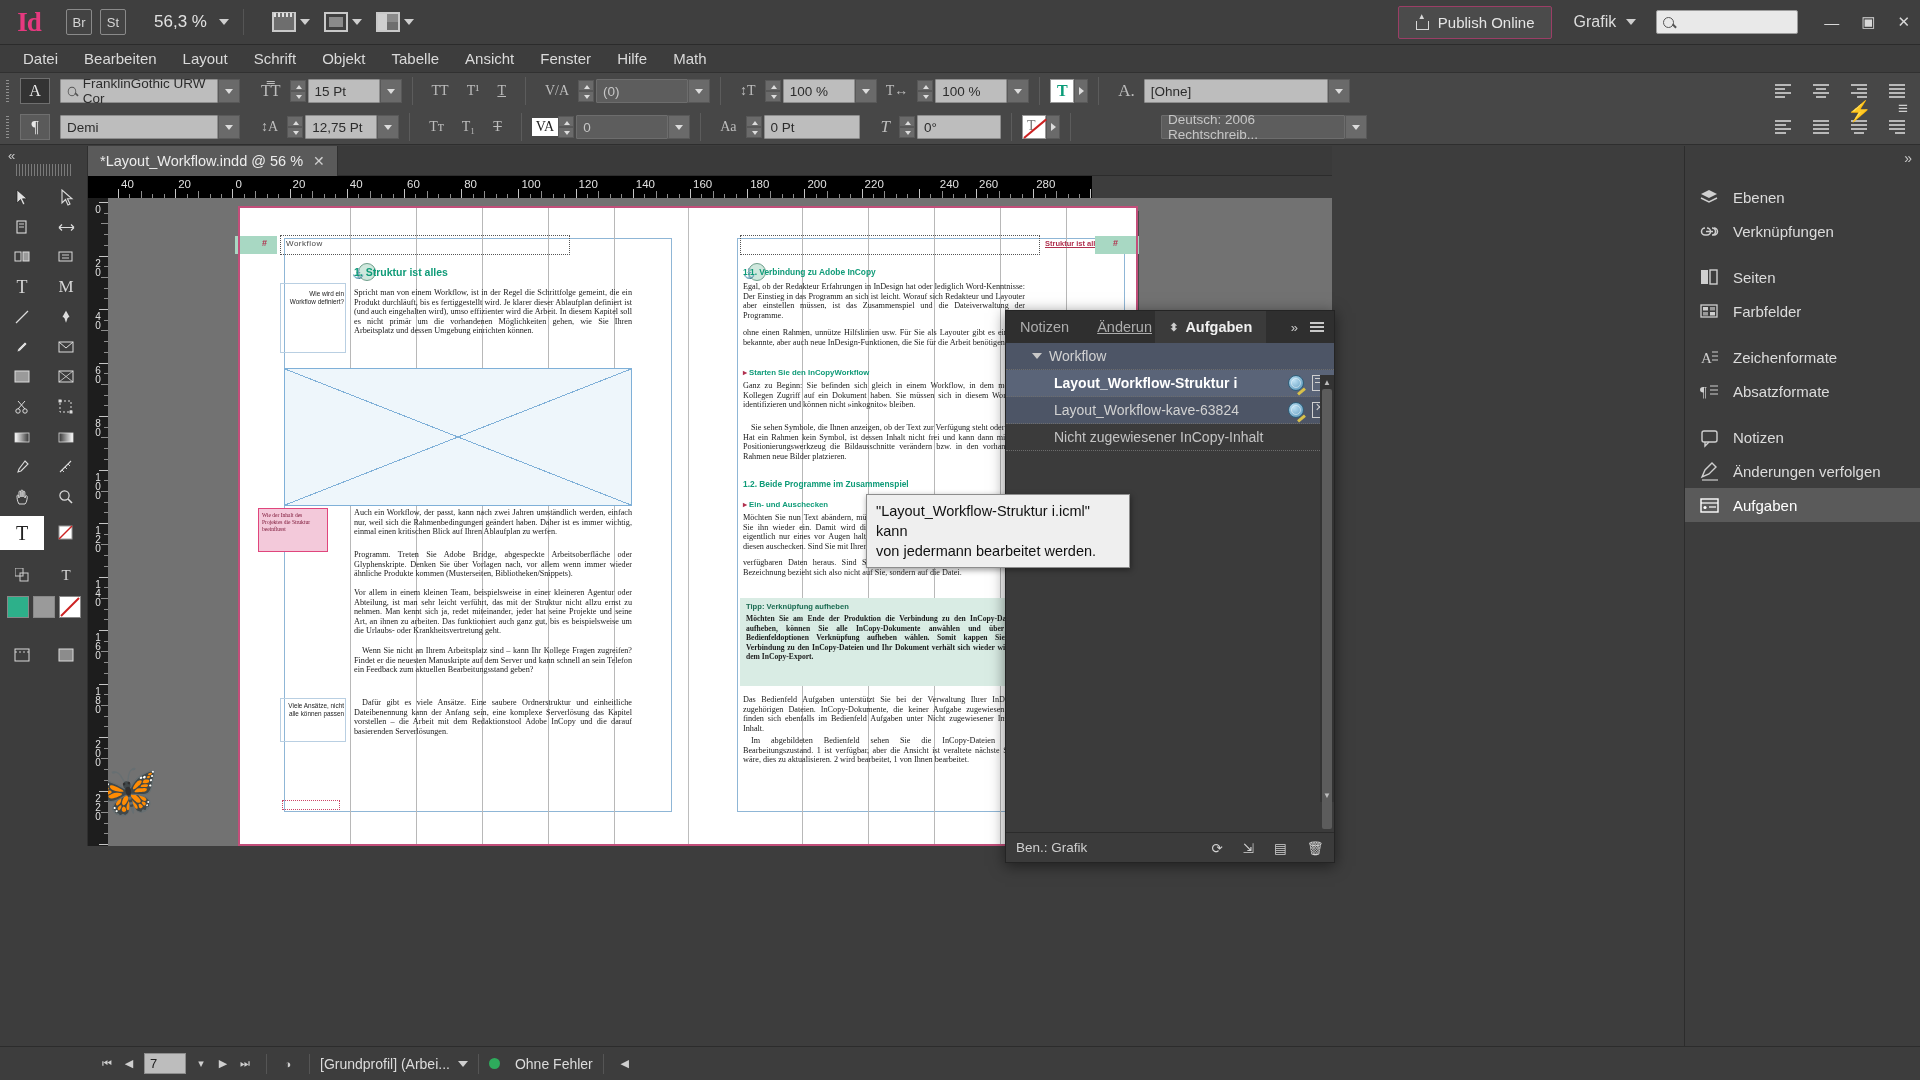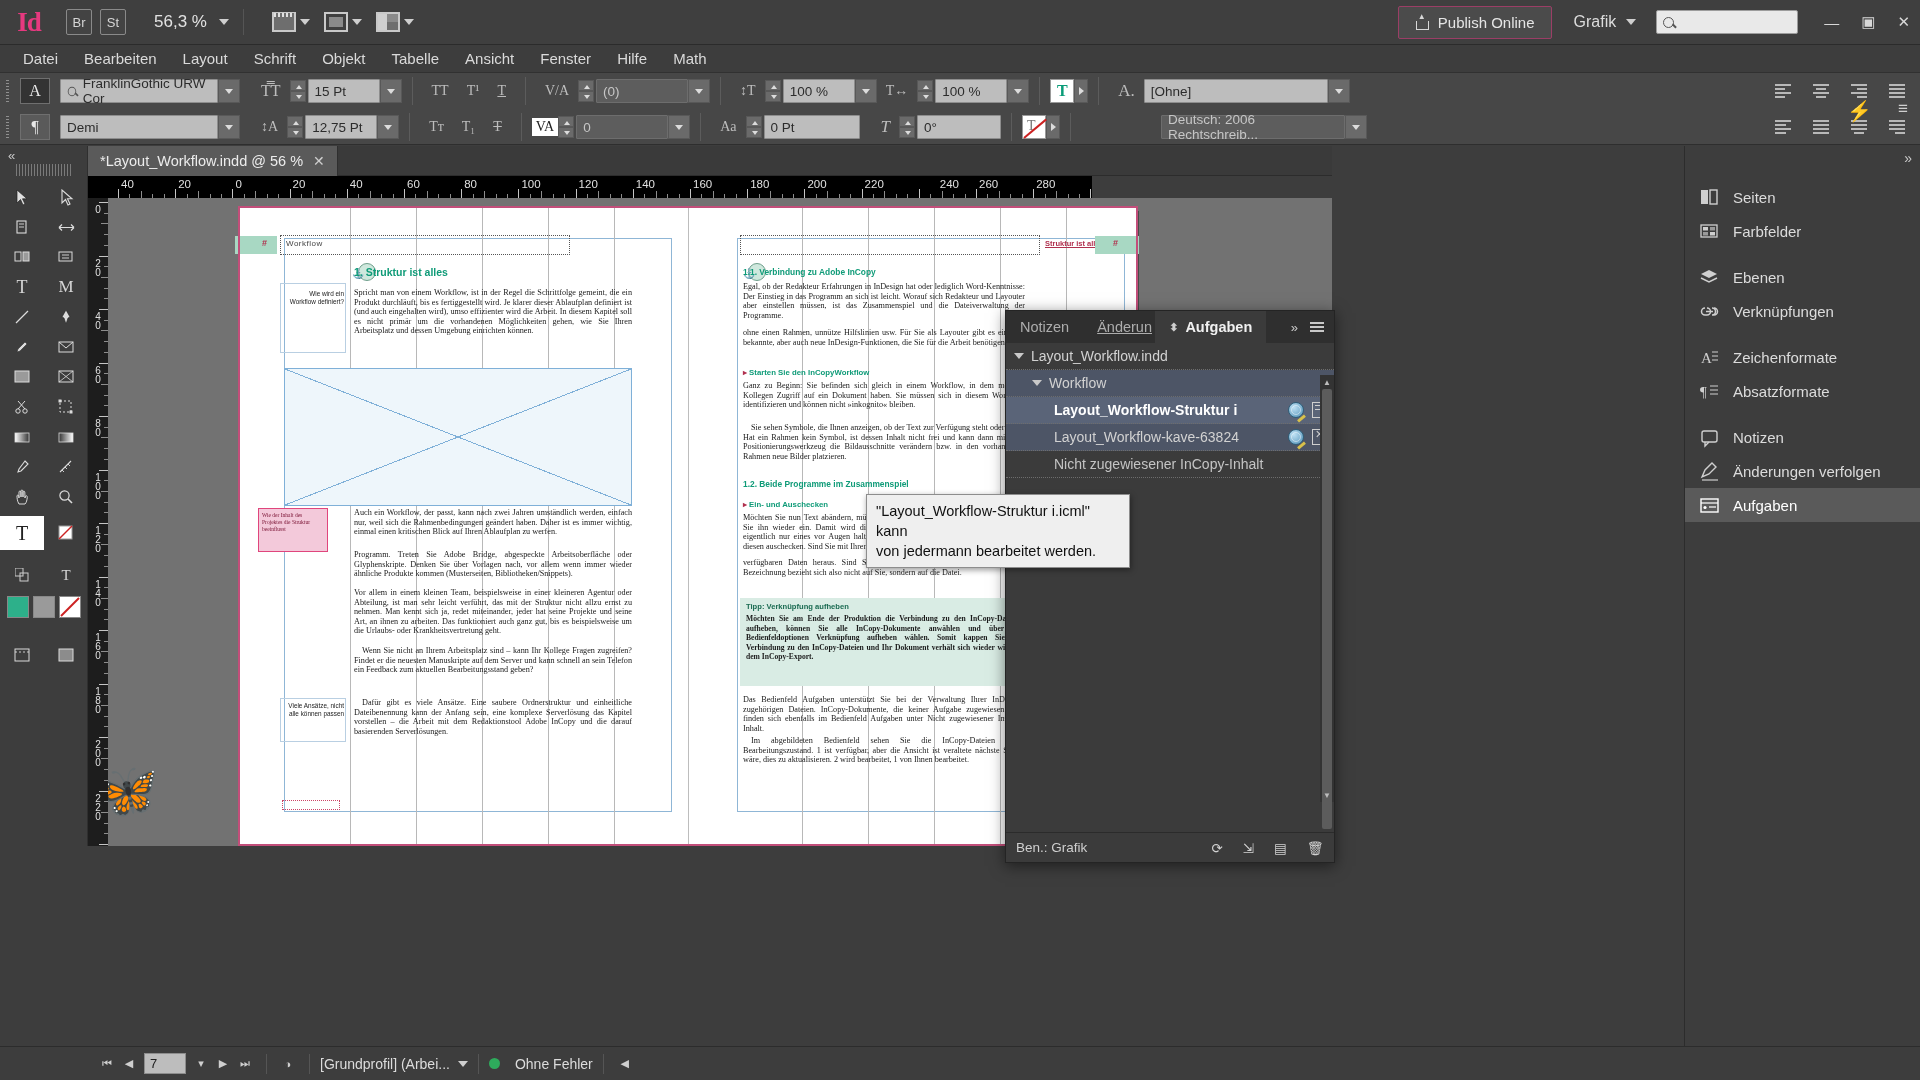--- a/index.html
+++ b/index.html
@@ -1012,24 +1012,20 @@
         <span>»</span>
         <span class="burger">
             <b></b>
             <b></b>
             <b></b>
           </span>
       </div>
     </div>
 
     <div class="fp-body">
-      <div class="trow lvl0">
-        <span class="tri"></span>
-        <span>Layout_Workflow.indd</span>
-      </div>
       <div class="trow lvl1">
         <span class="tri"></span>
         <span>Workflow</span>
       </div>
       <div class="trow lvl2 sel">
         <span>Layout_Workflow-Struktur i</span>
         <span class="rowicons">
           <span class="globe">
               <i class="pencil"></i>
             </span>
@@ -1068,57 +1064,57 @@
   </div>
 
   <div class="tooltip">
     <div>"Layout_Workflow-Struktur i.icml" kann</div>
     <div>von jedermann bearbeitet werden.</div>
   </div>
 
   <div class="rdock">
     <div class="rdock-head">
       <span class="collapse-arrows">»</span>
+    </div>
+
+    <div class="dgroup">
+      <div class="ditem">
+        <span class="dic"><svg width="21" height="21" viewBox="0 0 21 21">
+              <path d="M10,3 L18,7 L10,11 L2,7 Z" fill="#cfcfcf"></path>
+              <path d="M2,11 L10,15 L18,11" fill="none" stroke="#cfcfcf" stroke-width="1.4"></path>
+            </svg></span>
+        <span>Ebenen</span>
+      </div>
+      <div class="ditem">
+        <span class="dic"><svg width="21" height="21" viewBox="0 0 21 21">
+              <path d="M8,7 a3.5,3.5 0 0 1 0,7 h-2 a3.5,3.5 0 0 1 0,-7" fill="none" stroke="#cfcfcf" stroke-width="1.5"></path>
+              <path d="M13,7 a3.5,3.5 0 0 1 0,7 h2 a3.5,3.5 0 0 0 0,-7" fill="none" stroke="#cfcfcf" stroke-width="1.5"></path>
+              <path d="M7,10.5 h7" stroke="#cfcfcf" stroke-width="1.5"></path>
+            </svg></span>
+        <span>Verknüpfungen</span>
+      </div>
     </div>
 
     <div class="dgroup">
       <div class="ditem">
         <span class="dic"><svg width="21" height="21" viewBox="0 0 21 21">
               <rect x="2" y="3" width="7" height="14" fill="#cfcfcf"></rect>
               <rect x="11" y="3" width="7" height="14" fill="none" stroke="#cfcfcf" stroke-width="1.4"></rect>
             </svg></span>
         <span>Seiten</span>
       </div>
       <div class="ditem">
         <span class="dic"><svg width="21" height="21" viewBox="0 0 21 21">
               <rect x="2" y="4" width="16" height="12" fill="none" stroke="#cfcfcf" stroke-width="1.3"></rect>
               <rect x="4" y="6" width="5" height="3.5" fill="#cfcfcf"></rect>
               <rect x="11" y="6" width="5" height="3.5" fill="#9a9a9a"></rect>
               <rect x="4" y="11" width="5" height="3.5" fill="#9a9a9a"></rect>
               <rect x="11" y="11" width="5" height="3.5" fill="#cfcfcf"></rect>
             </svg></span>
         <span>Farbfelder</span>
-      </div>
-    </div>
-
-    <div class="dgroup">
-      <div class="ditem">
-        <span class="dic"><svg width="21" height="21" viewBox="0 0 21 21">
-              <path d="M10,3 L18,7 L10,11 L2,7 Z" fill="#cfcfcf"></path>
-              <path d="M2,11 L10,15 L18,11" fill="none" stroke="#cfcfcf" stroke-width="1.4"></path>
-            </svg></span>
-        <span>Ebenen</span>
-      </div>
-      <div class="ditem">
-        <span class="dic"><svg width="21" height="21" viewBox="0 0 21 21">
-              <path d="M8,7 a3.5,3.5 0 0 1 0,7 h-2 a3.5,3.5 0 0 1 0,-7" fill="none" stroke="#cfcfcf" stroke-width="1.5"></path>
-              <path d="M13,7 a3.5,3.5 0 0 1 0,7 h2 a3.5,3.5 0 0 0 0,-7" fill="none" stroke="#cfcfcf" stroke-width="1.5"></path>
-              <path d="M7,10.5 h7" stroke="#cfcfcf" stroke-width="1.5"></path>
-            </svg></span>
-        <span>Verknüpfungen</span>
       </div>
     </div>
 
     <div class="dgroup">
       <div class="ditem">
         <span class="dic"><svg width="21" height="21" viewBox="0 0 21 21">
               <text x="2" y="16" font-size="15" fill="#cfcfcf" font-family="Liberation Serif, serif">A</text>
               <path d="M13,5 h6 M13,9 h6 M13,13 h6" stroke="#cfcfcf" stroke-width="1.2"></path>
             </svg></span>
         <span>Zeichenformate</span>

